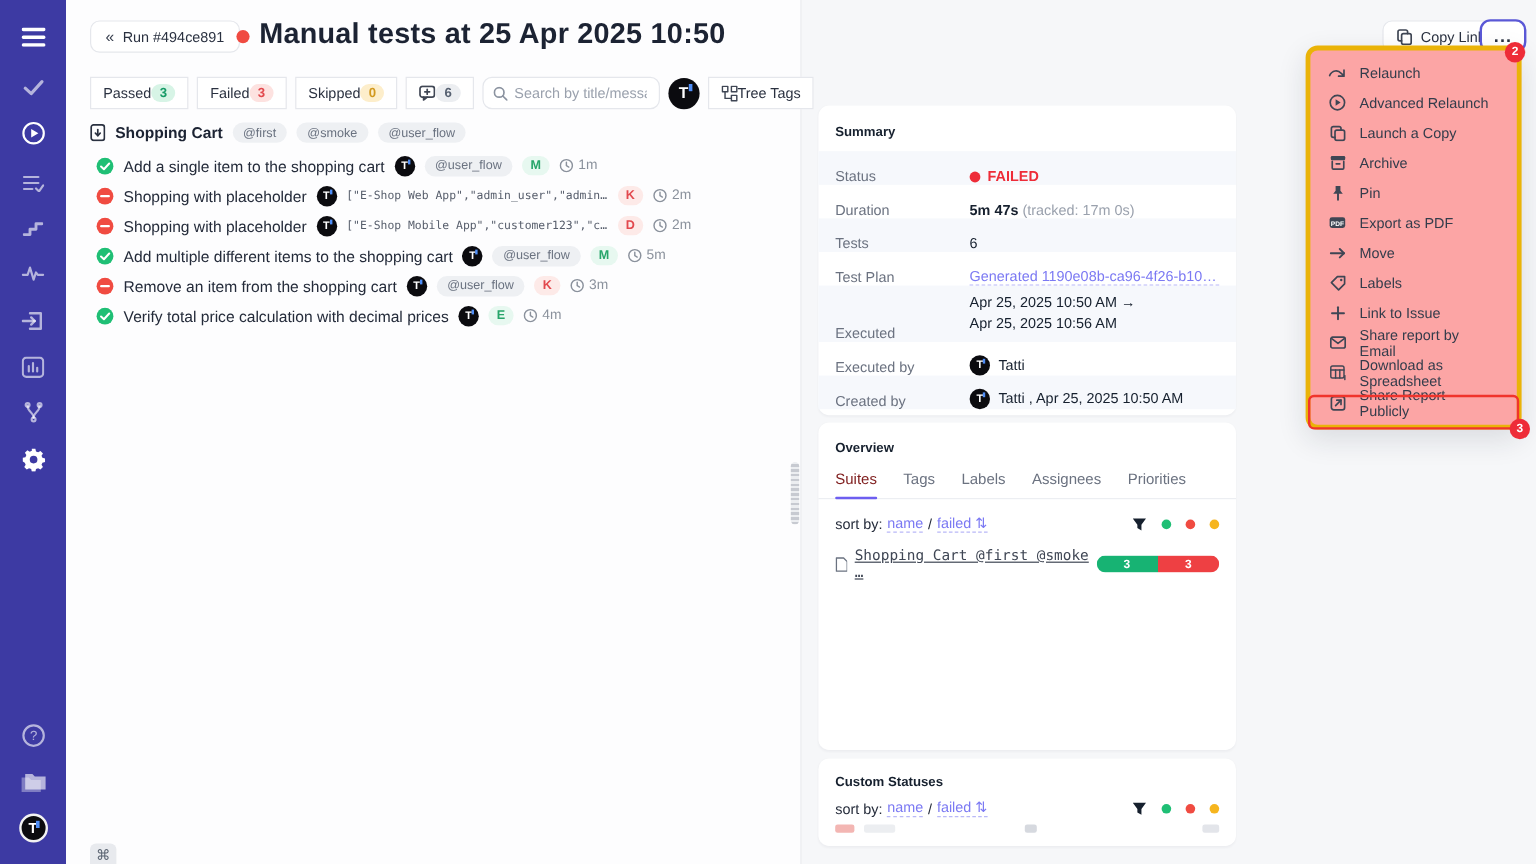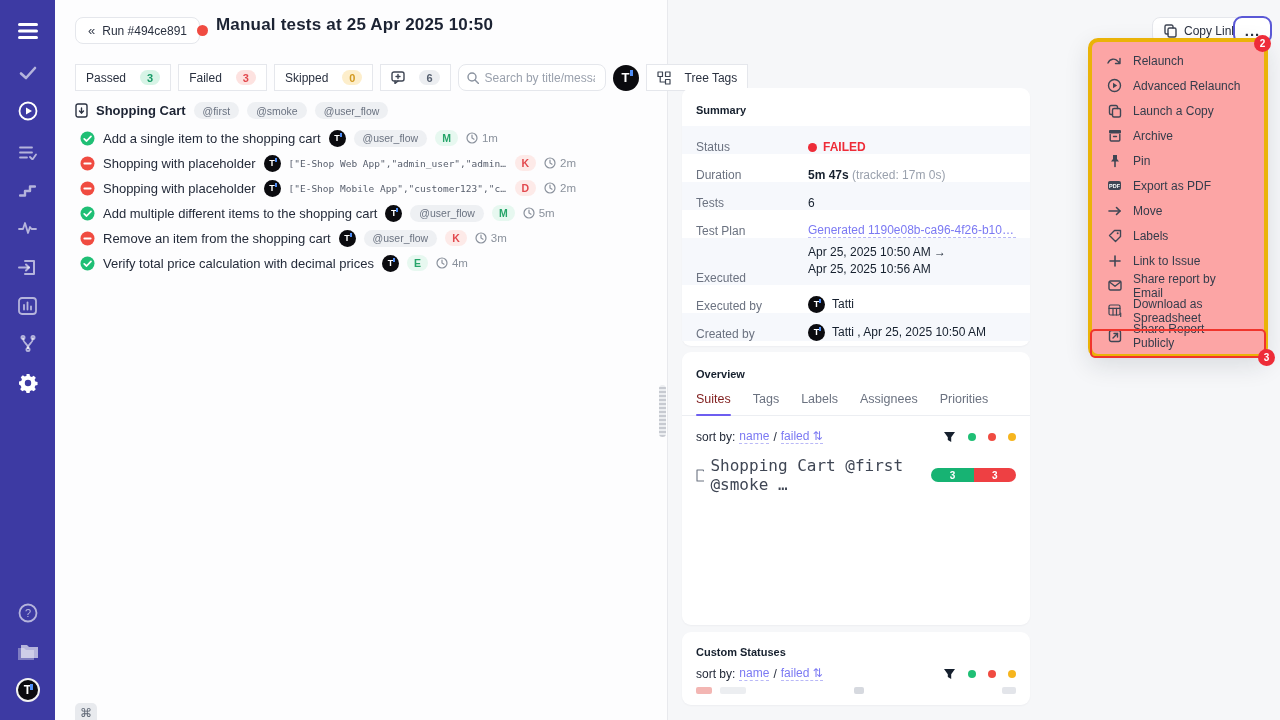--- a/index.html
+++ b/index.html
@@ -24,33 +24,33 @@
   .right-region { position:absolute; left:668px; top:0; width:612px; height:720px; background:#f6f7f9; }
   .divider { position:absolute; left:667px; top:0; width:1px; height:720px; background:#e8e9ed; }
   .scroll-handle { position:absolute; left:659px; top:385px; width:7px; height:52px; border-radius:4px;
       background:repeating-linear-gradient(0deg,#c7cad1 0 2px, #eceef1 2px 4px); }
 
   
   .hdr-back { position:absolute; left:75px; top:17px; height:27px; padding:0 12px; display:flex; align-items:center; gap:7px;
       background:#fff; border:1px solid #e5e7ec; border-radius:8px; font-size:12px; color:#2a3140; cursor:pointer; }
   .hdr-back .chev { font-size:13px; color:#3a4150; }
   .run-dot { position:absolute; left:197px; top:25px; width:11px; height:11px; border-radius:50%; background:#f04b41; }
-  .page-title { position:absolute; left:216px; top:15px; font-size:17px; font-weight:bold; color:#1c2333; letter-spacing:.2px; }
+  .page-title { position:absolute; left:216px; top:15px; font-size:24px; font-weight:bold; color:#1c2333; letter-spacing:.2px; }
   .copy-link { position:absolute; left:1152px; top:17px; height:27px; padding:0 11px; display:flex; align-items:center; gap:7px;
       background:#fff; border:1px solid #e5e7ec; border-radius:8px; font-size:12px; color:#2a3140; cursor:pointer; }
   .more-btn { position:absolute; left:1233px; top:16px; width:39px; height:28px; background:#fff;
       border:2px solid #5a58d6; border-radius:9px; display:flex; align-items:center; justify-content:center;
       font-size:15px; font-weight:bold; color:#2a3140; letter-spacing:1px; cursor:pointer; }
   .ann-badge { position:absolute; width:17px; height:17px; border-radius:50%; background:#ee2c38; color:#fff;
       font-size:10px; font-weight:bold; display:flex; align-items:center; justify-content:center; z-index:60; }
 
   
   .fbar { position:absolute; left:75px; top:64px; display:flex; gap:7px; align-items:center; }
   .fbtn { height:27px; padding:0 10px; background:#fff; border:1px solid #e5e7ec; border-radius:0;
-      display:flex; align-items:center; gap:14px; font-size:12px; color:#2a3140; cursor:pointer; white-space:nowrap; }
+      display:flex; align-items:center; gap:0; font-size:12px; color:#2a3140; cursor:pointer; white-space:nowrap; }
   .cnt { font-size:11px; font-weight:bold; border-radius:10px; padding:1.5px 7px; }
   .cnt.g { background:#d7f4e6; color:#169a66; }
   .cnt.r { background:#fde2e0; color:#e2484d; }
   .cnt.y { background:#fdeecb; color:#d2991f; }
   .cnt.n { background:#eceef1; color:#566070; }
   .search-box { width:148px; height:27px; background:#fff; border:1px solid #e5e7ec; border-radius:8px;
       display:flex; align-items:center; gap:6px; padding:0 8px; }
   .search-box input { border:none; outline:none; width:110px; font-size:12px; color:#2a3140; background:transparent; font-family:"Liberation Sans",sans-serif;}
   .search-box input::placeholder { color:#9aa1ad; }
   .mini-logo { width:26px; height:26px; border-radius:50%; background:#0b0b0f; color:#fff; font-weight:bold; font-size:13px;
@@ -96,21 +96,21 @@
   .ovw-card h3 { padding:16px 14px 12px; }
   .tabs { display:flex; gap:22px; padding:0 14px; border-bottom:1px solid #eceef2; }
   .tab { font-size:12.5px; color:#6b7280; padding-bottom:9px; cursor:pointer; position:relative; }
   .tab.active { color:#7f1d1d; }
   .tab.active::after { content:""; position:absolute; left:0; right:0; bottom:-1px; height:2px; background:#6d5ef0; border-radius:2px;}
   .sort-row { display:flex; align-items:center; padding:13px 14px 6px; font-size:12px; color:#242b3a; gap:4px;}
   .slink { color:#7b79f3; border-bottom:1px dashed #b9b8f7; cursor:pointer; }
   .sort-right { margin-left:auto; display:flex; align-items:center; gap:12px; }
   .mini-dot { width:8px; height:8px; border-radius:50%; cursor:pointer; }
   .suite-line { display:flex; align-items:center; gap:6px; padding:6px 14px; }
-  .suite-line .mono-lbl { font-family:"DejaVu Sans Mono", monospace; font-size:16px; color:#3f4654; }
+  .suite-line .mono-lbl { font-family:"DejaVu Sans Mono", monospace; font-size:12px; color:#3f4654;text-decoration:underline; }
   .stackbar { margin-left:auto; display:flex; width:110px; height:14px; border-radius:8px; overflow:hidden;
       font-size:10px; color:#fff; font-weight:bold; text-align:center; cursor:pointer;}
   .stackbar .seg { display:flex; align-items:center; justify-content:center; }
 
   .cs-card { left:682px; top:632px; width:348px; height:73px; overflow:hidden; }
   .cs-card h3 { padding:14px 14px 2px; }
   .cs-card .sort-row{ padding:6px 14px 4px; }
   .cs-partial { display:flex; gap:8px; padding:2px 14px; align-items:flex-start; }
   .ghost { height:7px; border-radius:2px; }
 

